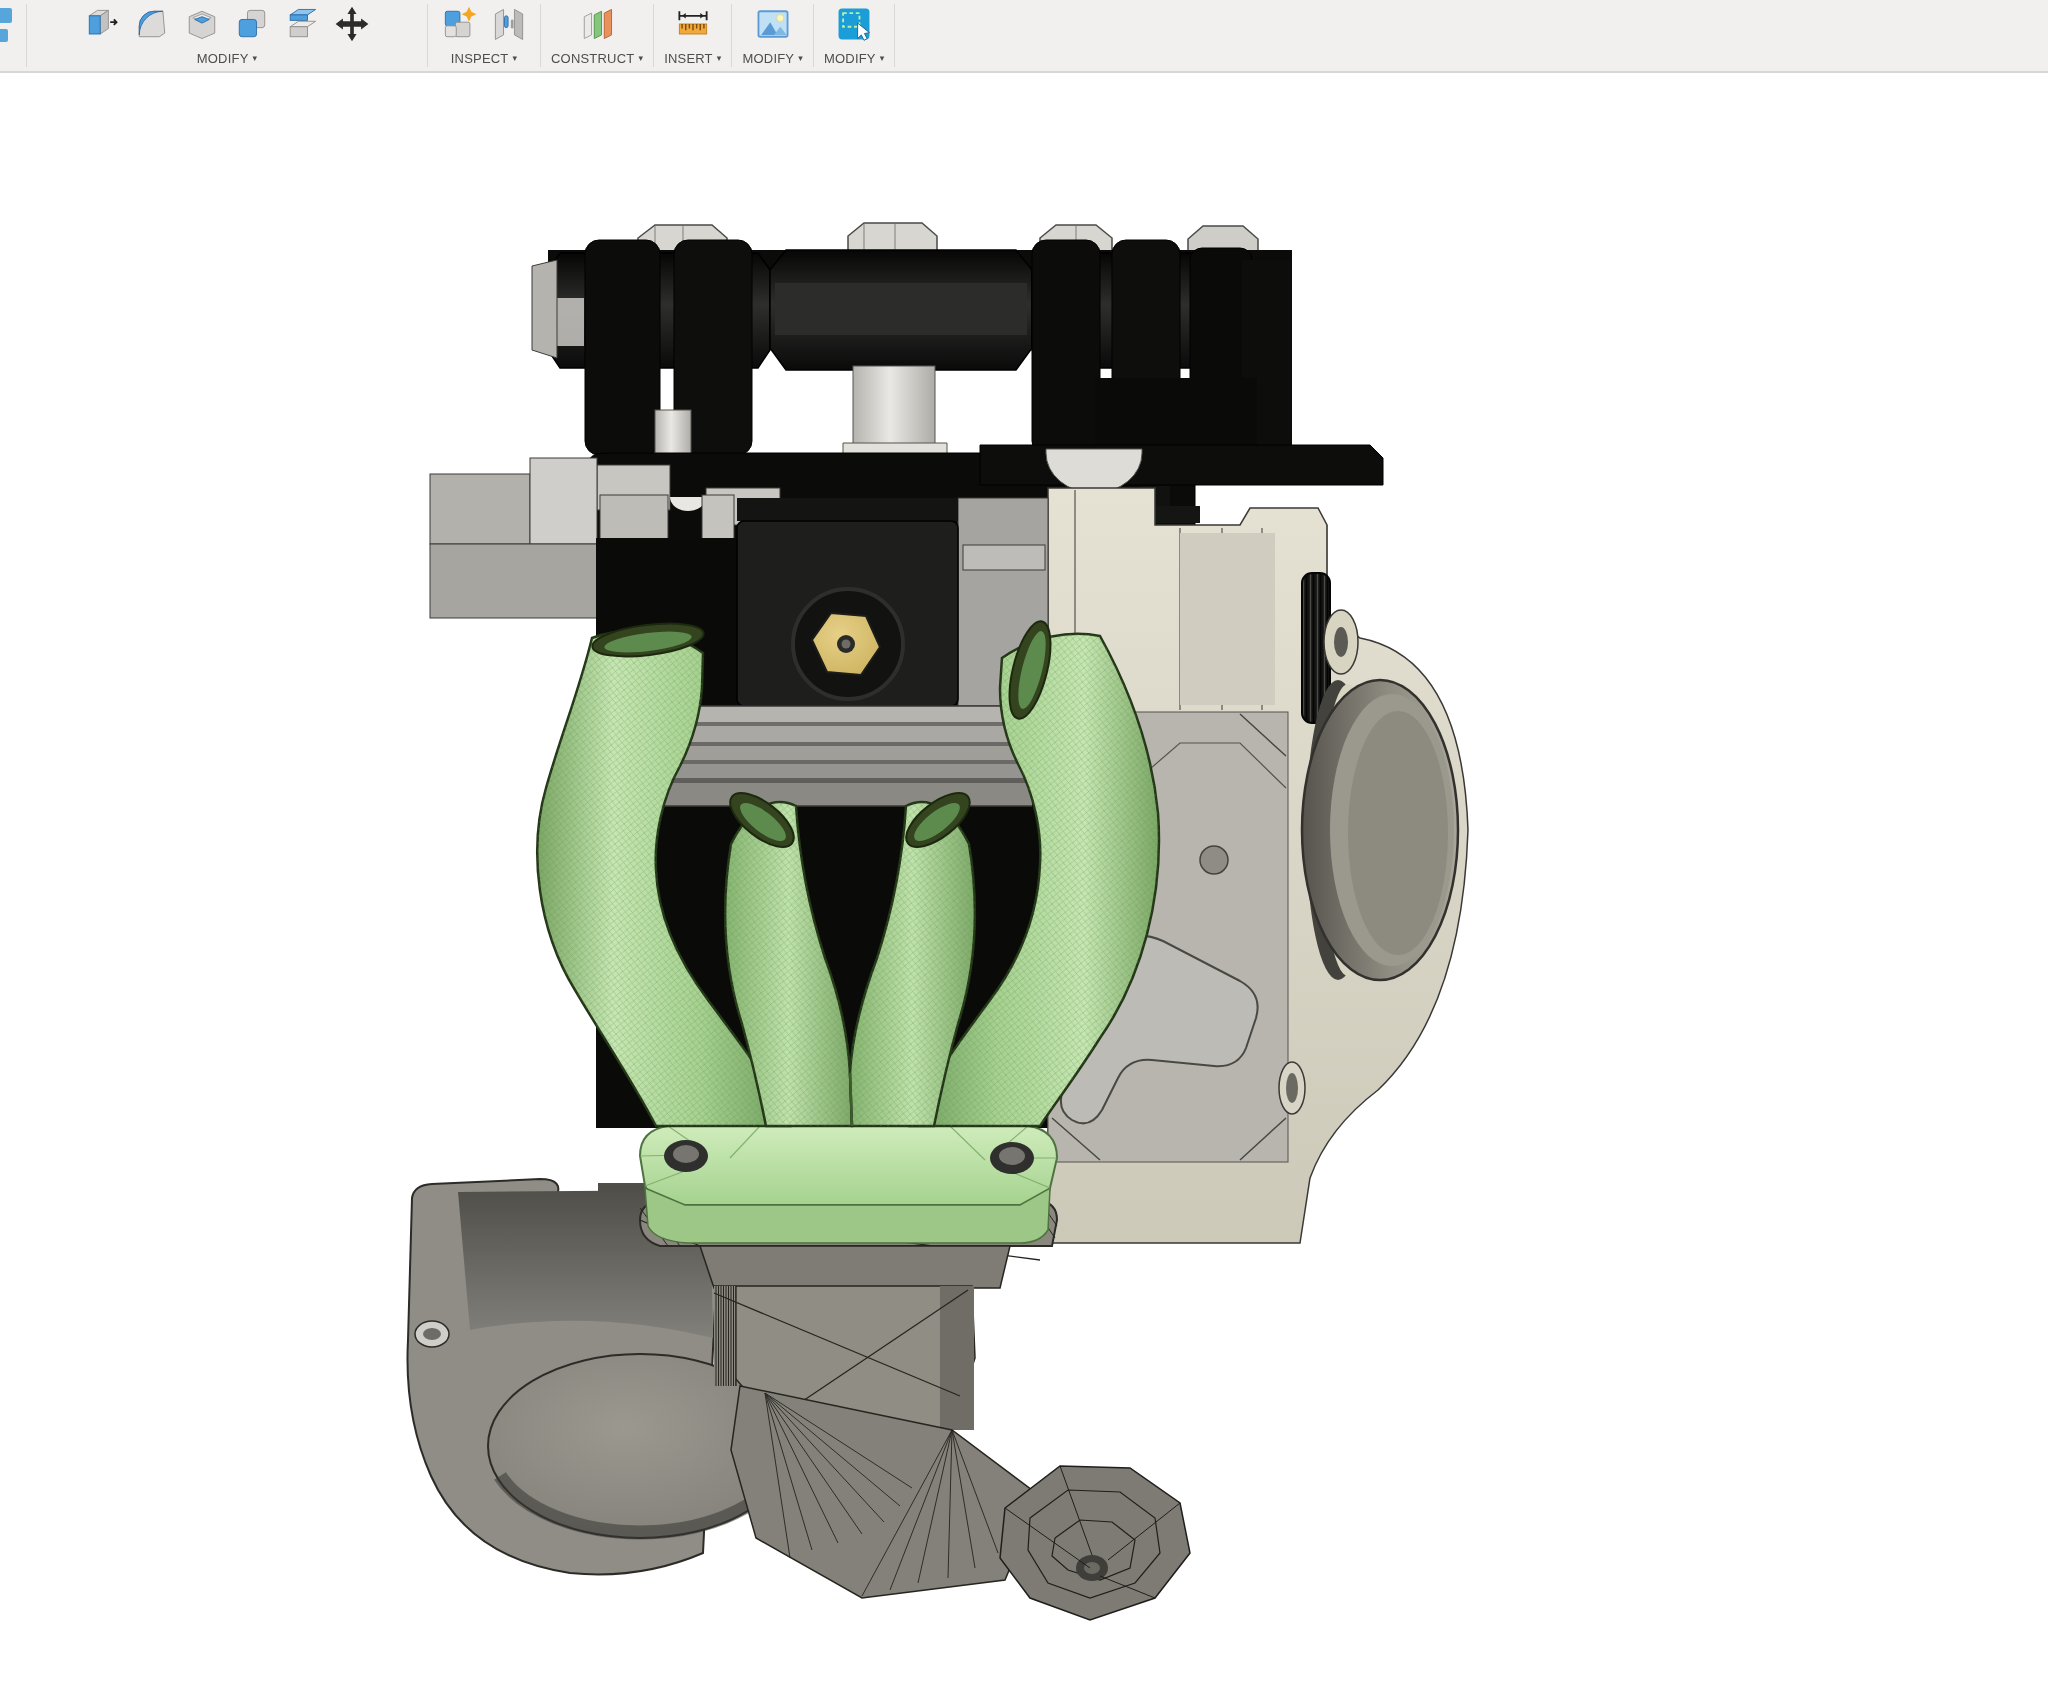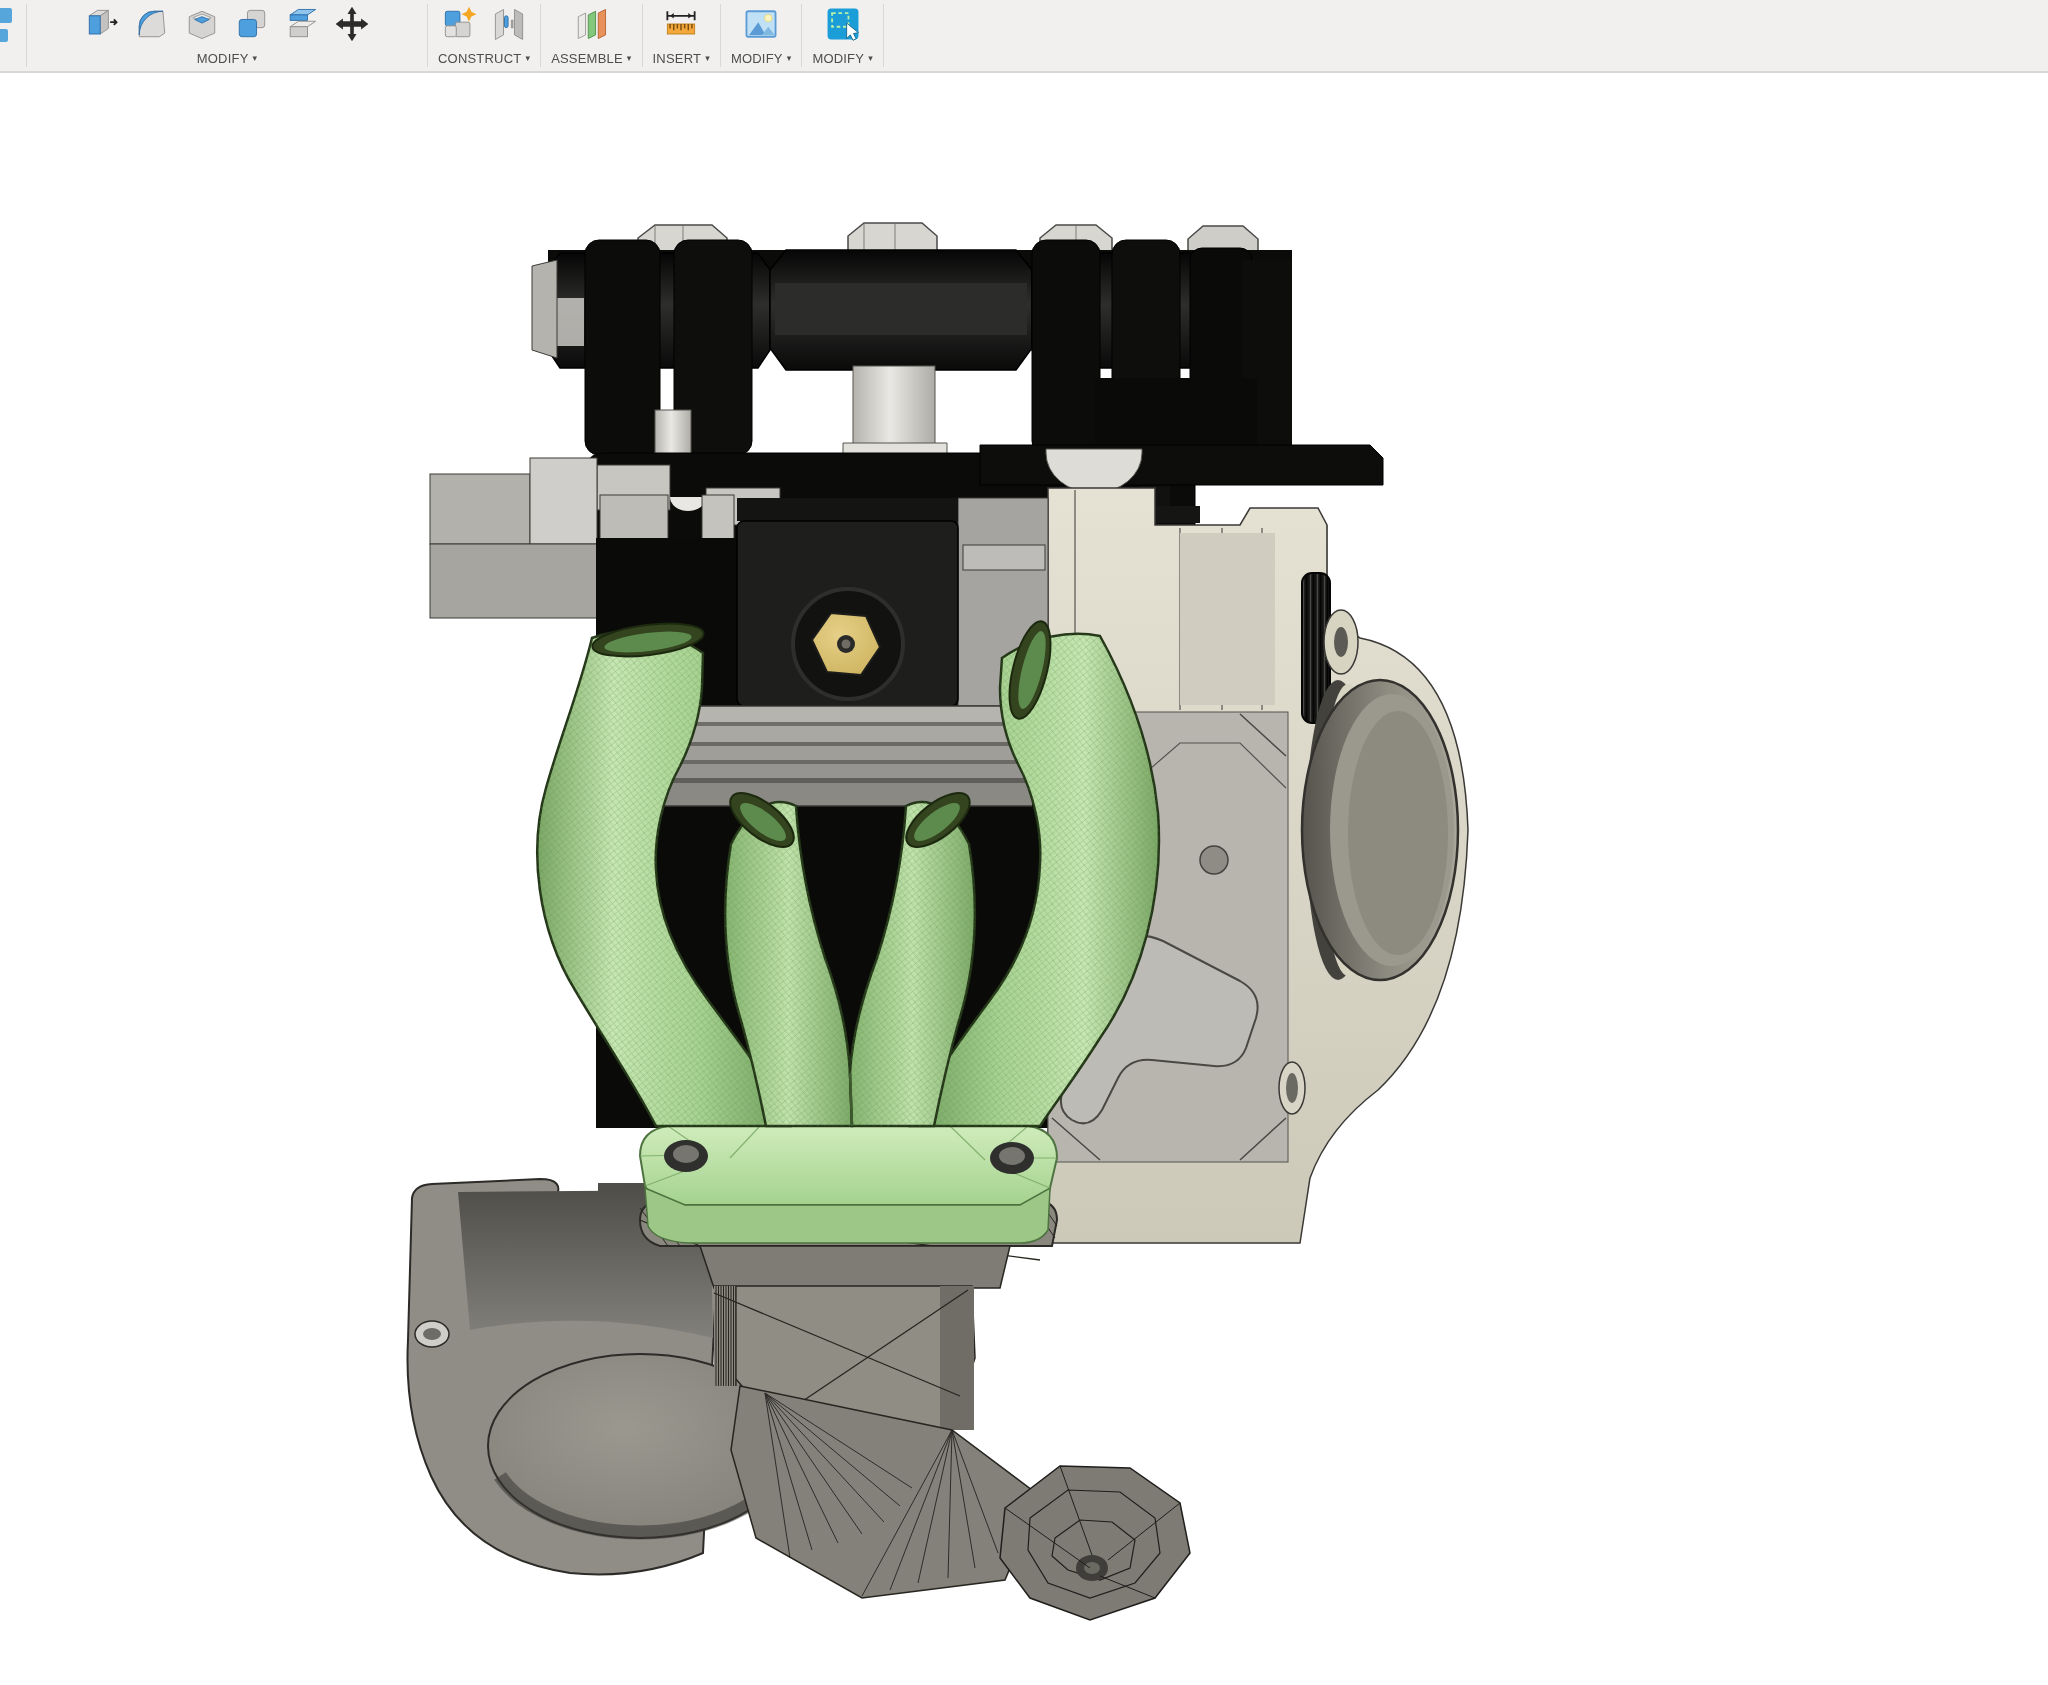--- a/index.html
+++ b/index.html
@@ -102,38 +102,38 @@
       <div class="tool-btn">
         <svg width="40" height="40" viewBox="0 0 44 44">
           <polygon points="7,11 16,6 16,34 7,39" fill="#d9d8d6" stroke="#8f8e8c"></polygon>
           <rect x="17" y="13" width="4" height="13" rx="2" fill="#4d9fdd" stroke="#2c6da8"></rect>
           <polygon points="28,6 37,11 37,39 28,34" fill="#bcbbb9" stroke="#8f8e8c"></polygon>
           <rect x="24" y="17" width="3" height="10" rx="1.5" fill="#9fa09e"></rect>
         </svg>
       </div>
     </div>
     <div class="tb-label">
-      <span>CONSTRUCT</span>
+      <span>INSPECT</span>
       <span class="tb-caret">▾</span>
     </div>
   </div>
   <div class="tb-divider"></div>
 
   <div class="tb-group">
     <div class="tb-icons">
       <div class="tool-btn">
         <svg width="40" height="40" viewBox="0 0 44 44">
           <polygon points="8,14 16,10 16,34 8,38" fill="#eceae8" stroke="#9a9997"></polygon>
           <polygon points="19,12 27,8 27,34 19,38" fill="#82c77c" stroke="#4e9147"></polygon>
           <polygon points="30,10 38,6 38,34 30,38" fill="#e8915a" stroke="#b5602f"></polygon>
         </svg>
       </div>
     </div>
     <div class="tb-label">
-      <span>ASSEMBLE</span>
+      <span>CONSTRUCT</span>
       <span class="tb-caret">▾</span>
     </div>
   </div>
   <div class="tb-divider"></div>
 
   <div class="tb-group">
     <div class="tb-icons">
       <div class="tool-btn">
         <svg width="40" height="40" viewBox="0 0 44 44">
           <path d="M7 8 V18 M37 8 V18 M7 13 H37" stroke="#222" stroke-width="2" fill="none"></path>

